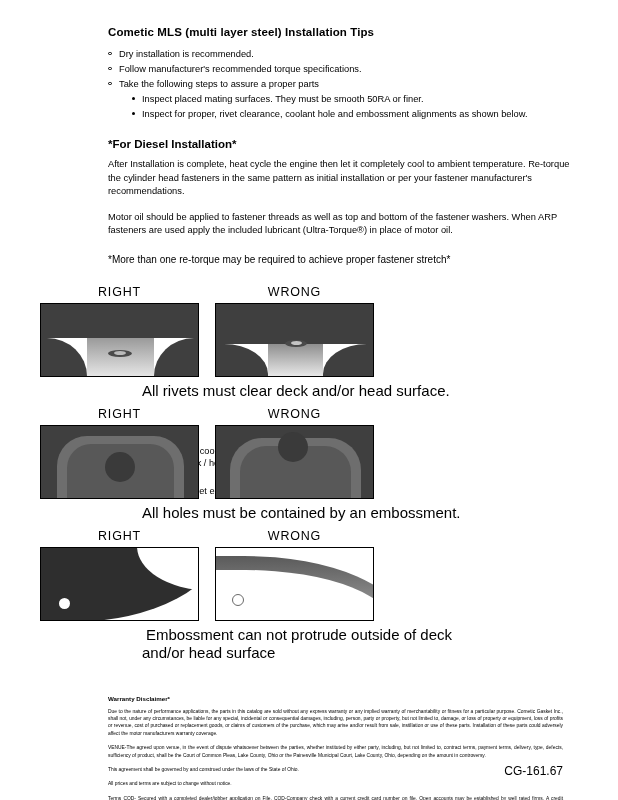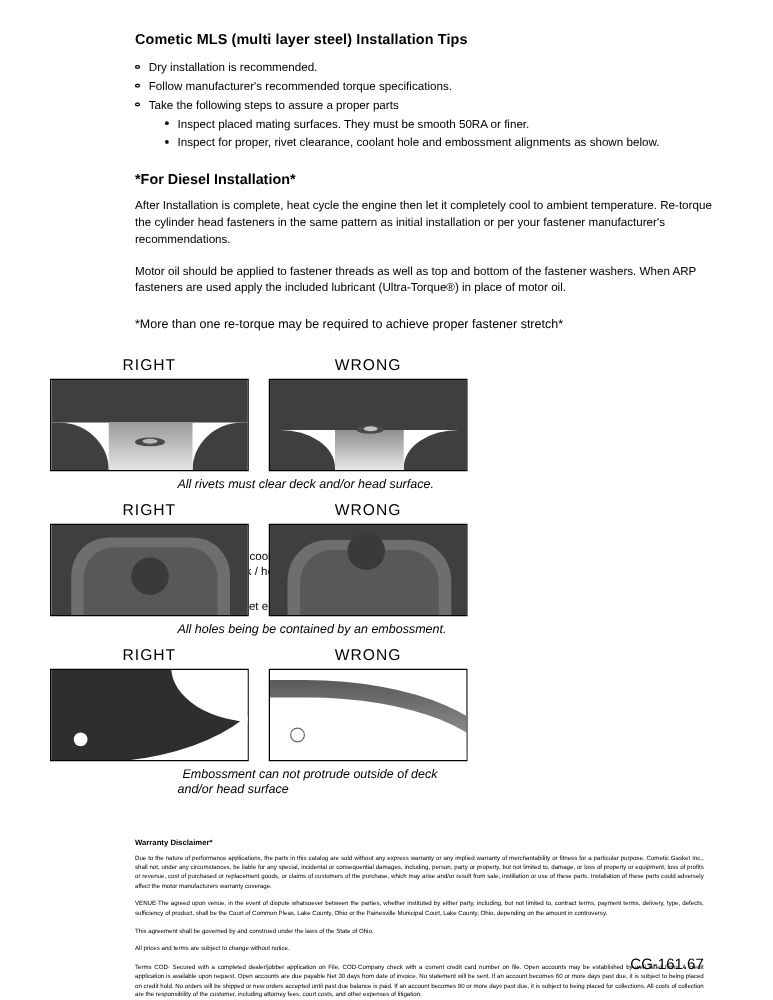--- a/index.html
+++ b/index.html
@@ -115,23 +115,22 @@
     width: 159px;
     height: 74px;
     border: 1px solid #000;
     position: relative;
     overflow: hidden;
     background: #ffffff;
     box-sizing: border-box;
   }
   .caption {
     margin: 5px 0 0 0;
-    font-size: 10px;
+    font-size: 15px;
     text-align: left;
-    font-style: italic;
   }
   .cap-wrap {
     display: flex;
     justify-content: center;
   }
   .cap-inner {
     width: 334px;
   }
 
   
@@ -281,21 +280,21 @@
         <div class="fig-box">
           <div style="position:absolute;left:0;top:0;width:159px;height:74px;background:#3f3f3f;"></div>
           <div style="position:absolute;left:14px;top:12px;width:131px;height:70px;background:#6e6e6e;border-radius:32px 32px 0 0;"></div>
           <div style="position:absolute;left:24px;top:20px;width:111px;height:62px;background:#585858;border-radius:26px 26px 0 0;"></div>
           <div style="position:absolute;left:62px;top:6px;width:30px;height:30px;border-radius:50%;background:#3a3a3a;"></div>
         </div>
       </div>
     </div>
     <div class="cap-wrap">
       <div class="cap-inner">
-        <p class="caption">All holes being be contained by an embossment.</p>
+        <p class="caption">All holes must be contained by an embossment.</p>
       </div>
     </div>
 
     <div class="fig-row" style="margin-top:8px;">
       <div class="fig-col">
         <div class="fig-label">RIGHT</div>
         <div class="fig-box">
           <div style="position:absolute;left:0;top:0;width:159px;height:74px;background:#ffffff;"></div>
           <div style="position:absolute;left:-10px;top:-30px;width:190px;height:104px;background:#2e2e2e;border-bottom-right-radius:150px 80px;"></div>
           <div style="position:absolute;left:96px;top:-6px;width:80px;height:48px;background:#ffffff;border-bottom-left-radius:70px 44px;"></div>

